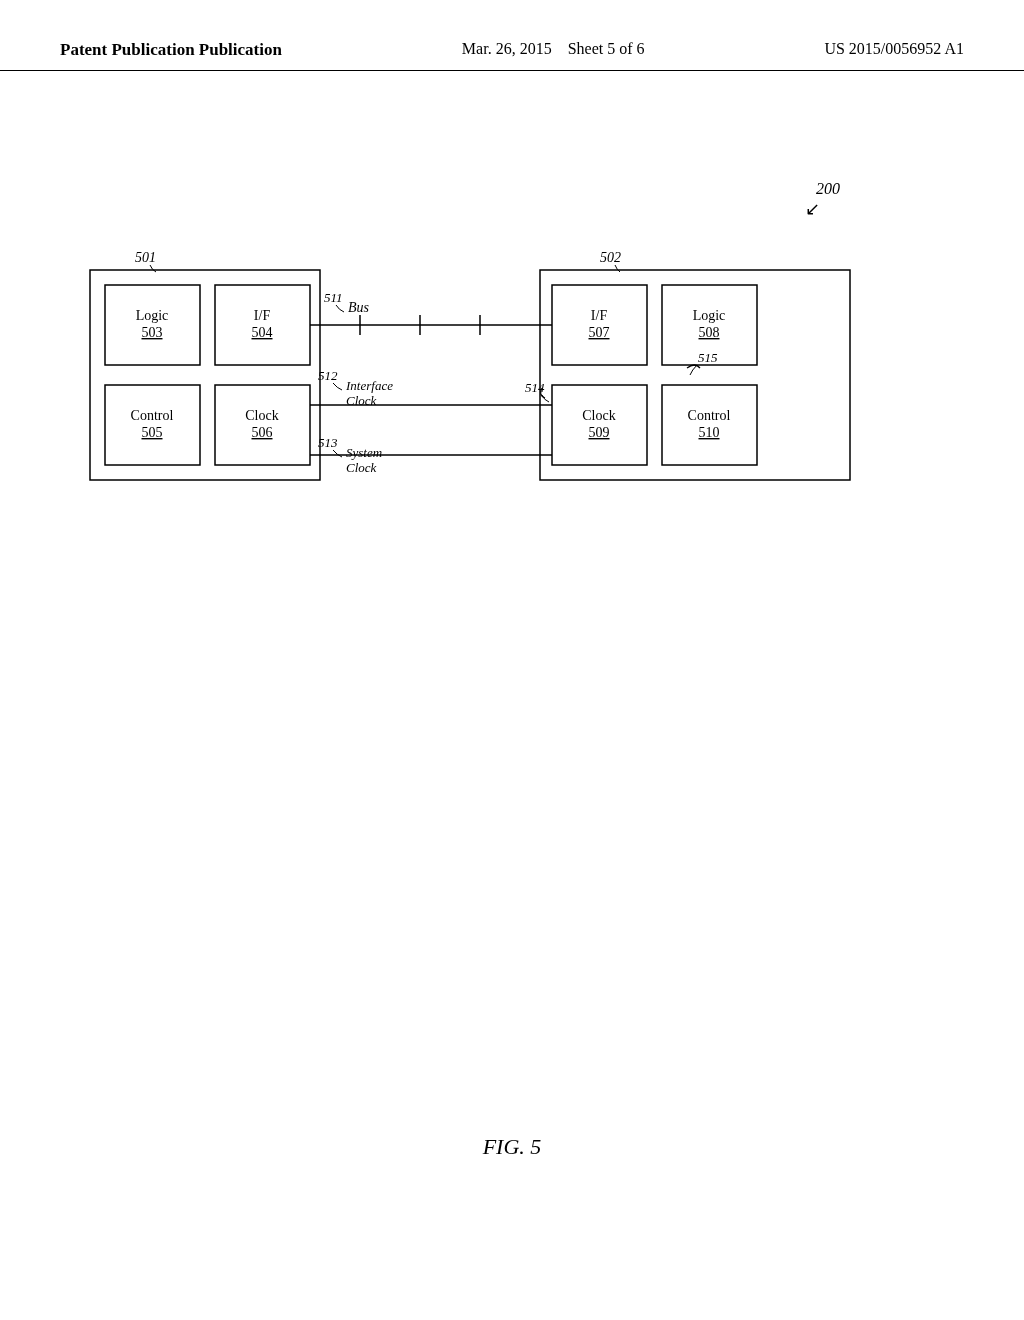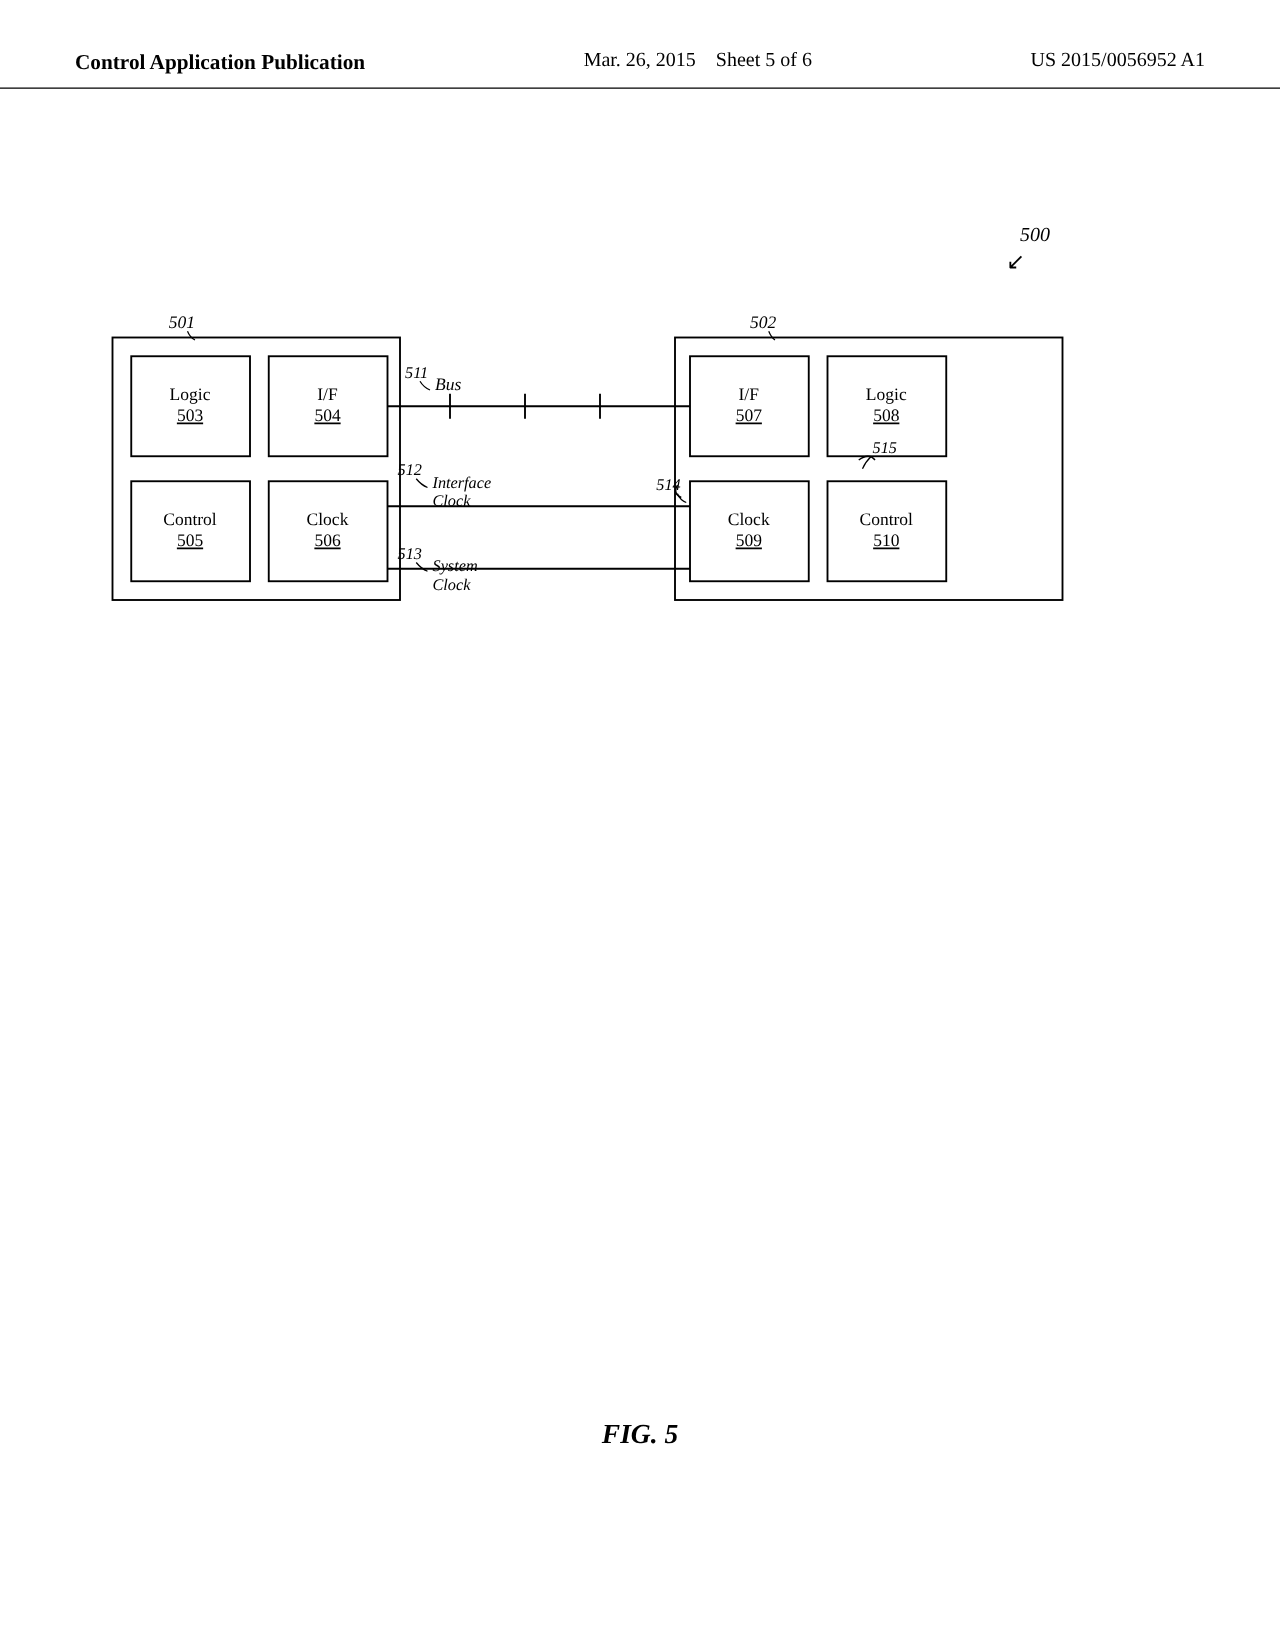--- a/index.html
+++ b/index.html
@@ -45,48 +45,48 @@
     }
 
     
     .fig-caption {
       position: absolute;
       bottom: 160px;
       left: 50%;
       transform: translateX(-50%);
       font-style: italic;
       font-size: 22px;
-      font-weight: bold;
+      font-weight: normal;
     }
 
     
     .diagram-svg {
       position: absolute;
       top: 60px;
       left: 0px;
       width: 820px;
       height: 280px;
     }
   </style>
 </head>
 <body>
 
 <div class="header">
-  <div class="header-left">Control Application Publication</div>
+  <div class="header-left">Patent Publication Publication</div>
   <div class="header-center">
     <span>Mar. 26, 2015</span>&nbsp;&nbsp;&nbsp;
     <span>Sheet 5 of 6</span>
   </div>
   <div class="header-right">US 2015/0056952 A1</div>
 </div>
 
 <div class="diagram-area">
 
   <div style="position:absolute; top:0px; right:100px; text-align:right;">
-    <div style="font-style:italic; font-size:16px;">500</div>
+    <div style="font-style:italic; font-size:16px;">200</div>
     <div style="font-size:18px; margin-right:20px;">↙</div>
   </div>
 
   <svg class="diagram-svg" viewBox="0 0 820 280" xmlns="http://www.w3.org/2000/svg">
 
     <rect x="10" y="30" width="230" height="210" fill="none" stroke="#000" stroke-width="1.5"></rect>
 
     <rect x="460" y="30" width="310" height="210" fill="none" stroke="#000" stroke-width="1.5"></rect>
 
     <rect x="25" y="45" width="95" height="80" fill="none" stroke="#000" stroke-width="1.5"></rect>

